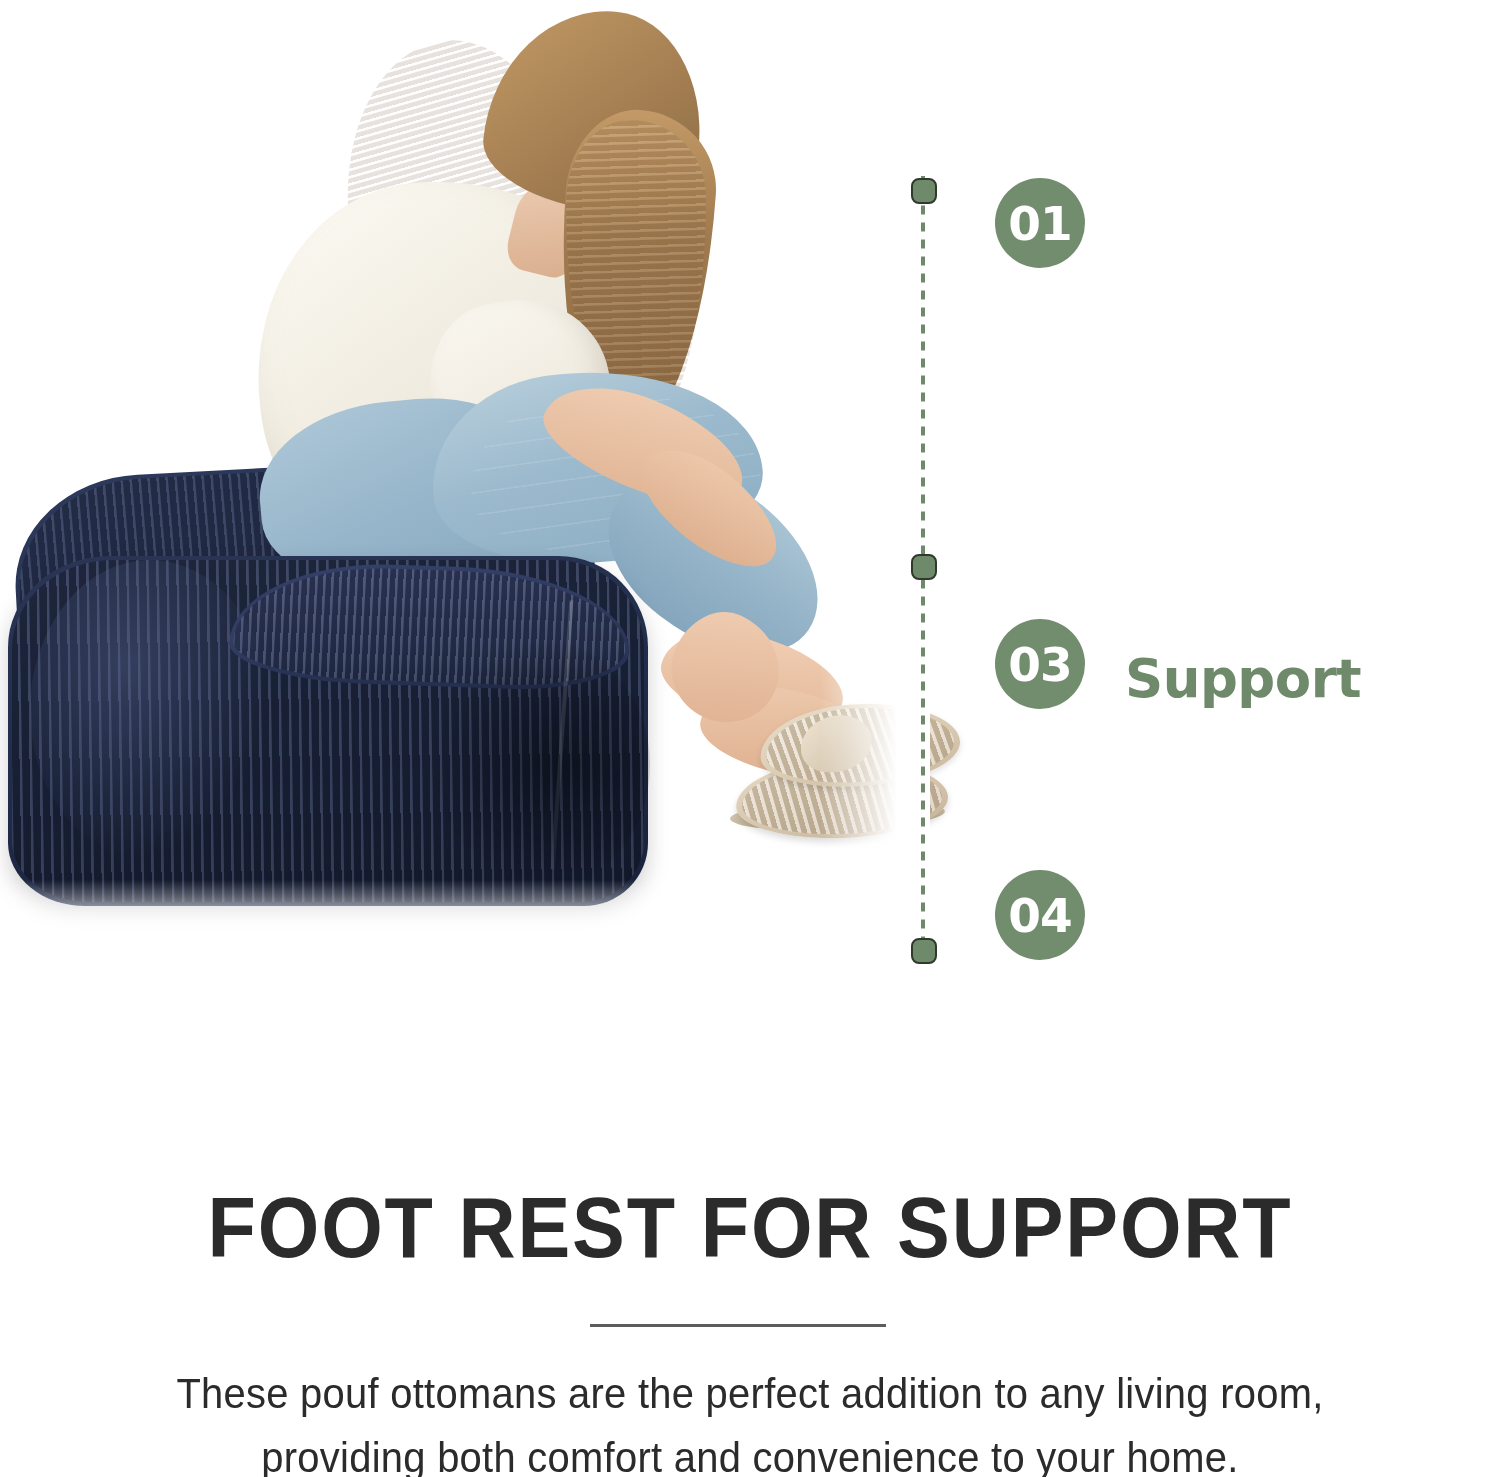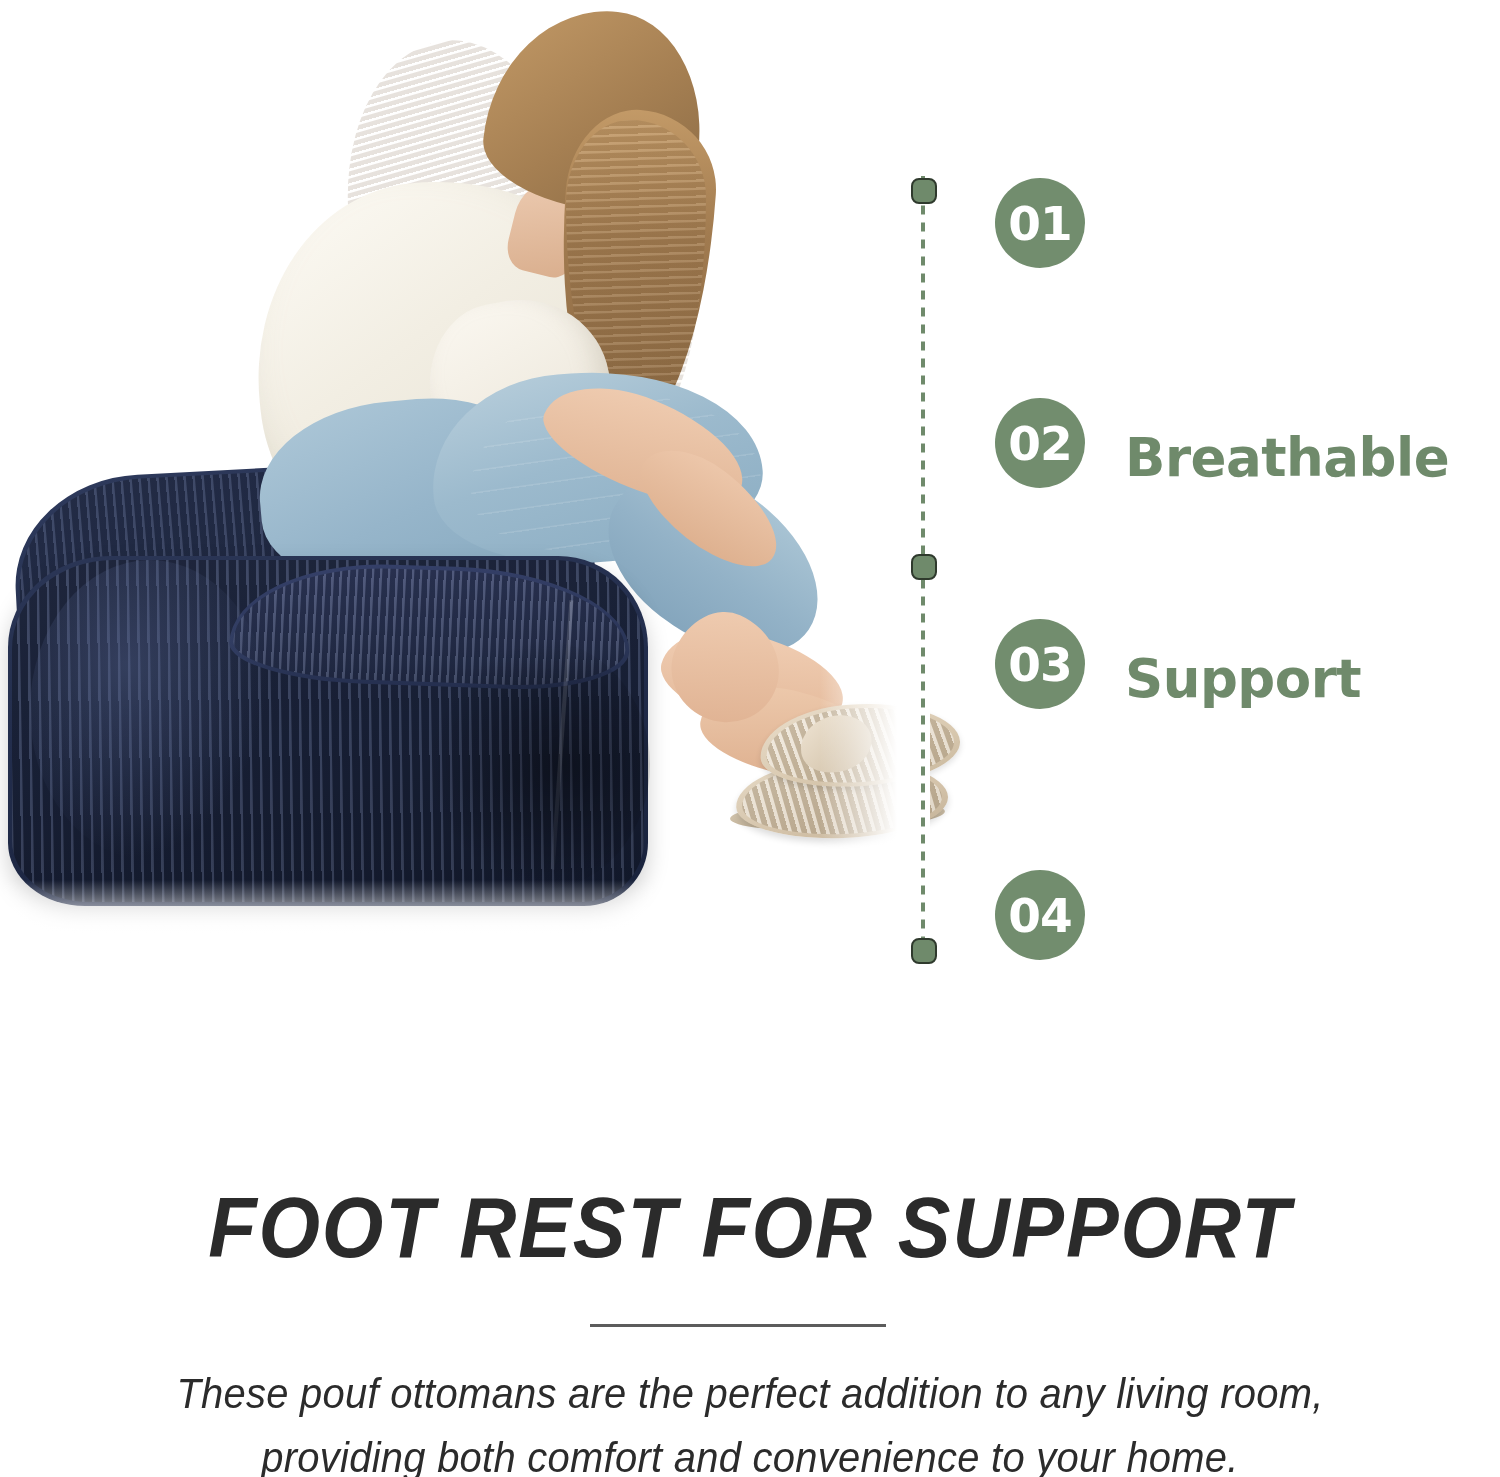--- a/index.html
+++ b/index.html
@@ -295,21 +295,21 @@
   .feature-label {
     color:#6f8a6b;
     font-size:53px;
     font-weight:bold;
     letter-spacing:-0.5px;
     white-space:nowrap;
     font-family:"DejaVu Sans", sans-serif;
   }
 
   
-  .bottom { position:absolute; left:0; top:1010px; width:1500px; height:467px;font-style:italic; }
+  .bottom { position:absolute; left:0; top:1010px; width:1500px; height:467px; }
   .headline {
     position:absolute; left:0; top:168px; width:1500px;
     text-align:center;
     color:#2b2b2b;
     font-size:86px;
     font-weight:bold;
     letter-spacing:2px;
     transform:scaleX(.92);
     font-family:"Liberation Sans Narrow","Liberation Sans", sans-serif;
   }
@@ -387,24 +387,20 @@
       <div class="tl-node n2"></div>
       <div class="tl-node n3"></div>
     </div>
 
     <div class="features">
 
       <div class="feature-row r1">
         <div class="badge">01</div>
       </div>
 
-      <div class="feature-row r2">
-        <div class="badge">02</div>
-        <div class="feature-label">Breathable</div>
-      </div>
 
       <div class="feature-row r3">
         <div class="badge">03</div>
         <div class="feature-label">Support</div>
       </div>
 
       <div class="feature-row r4">
         <div class="badge">04</div>
       </div>
 

